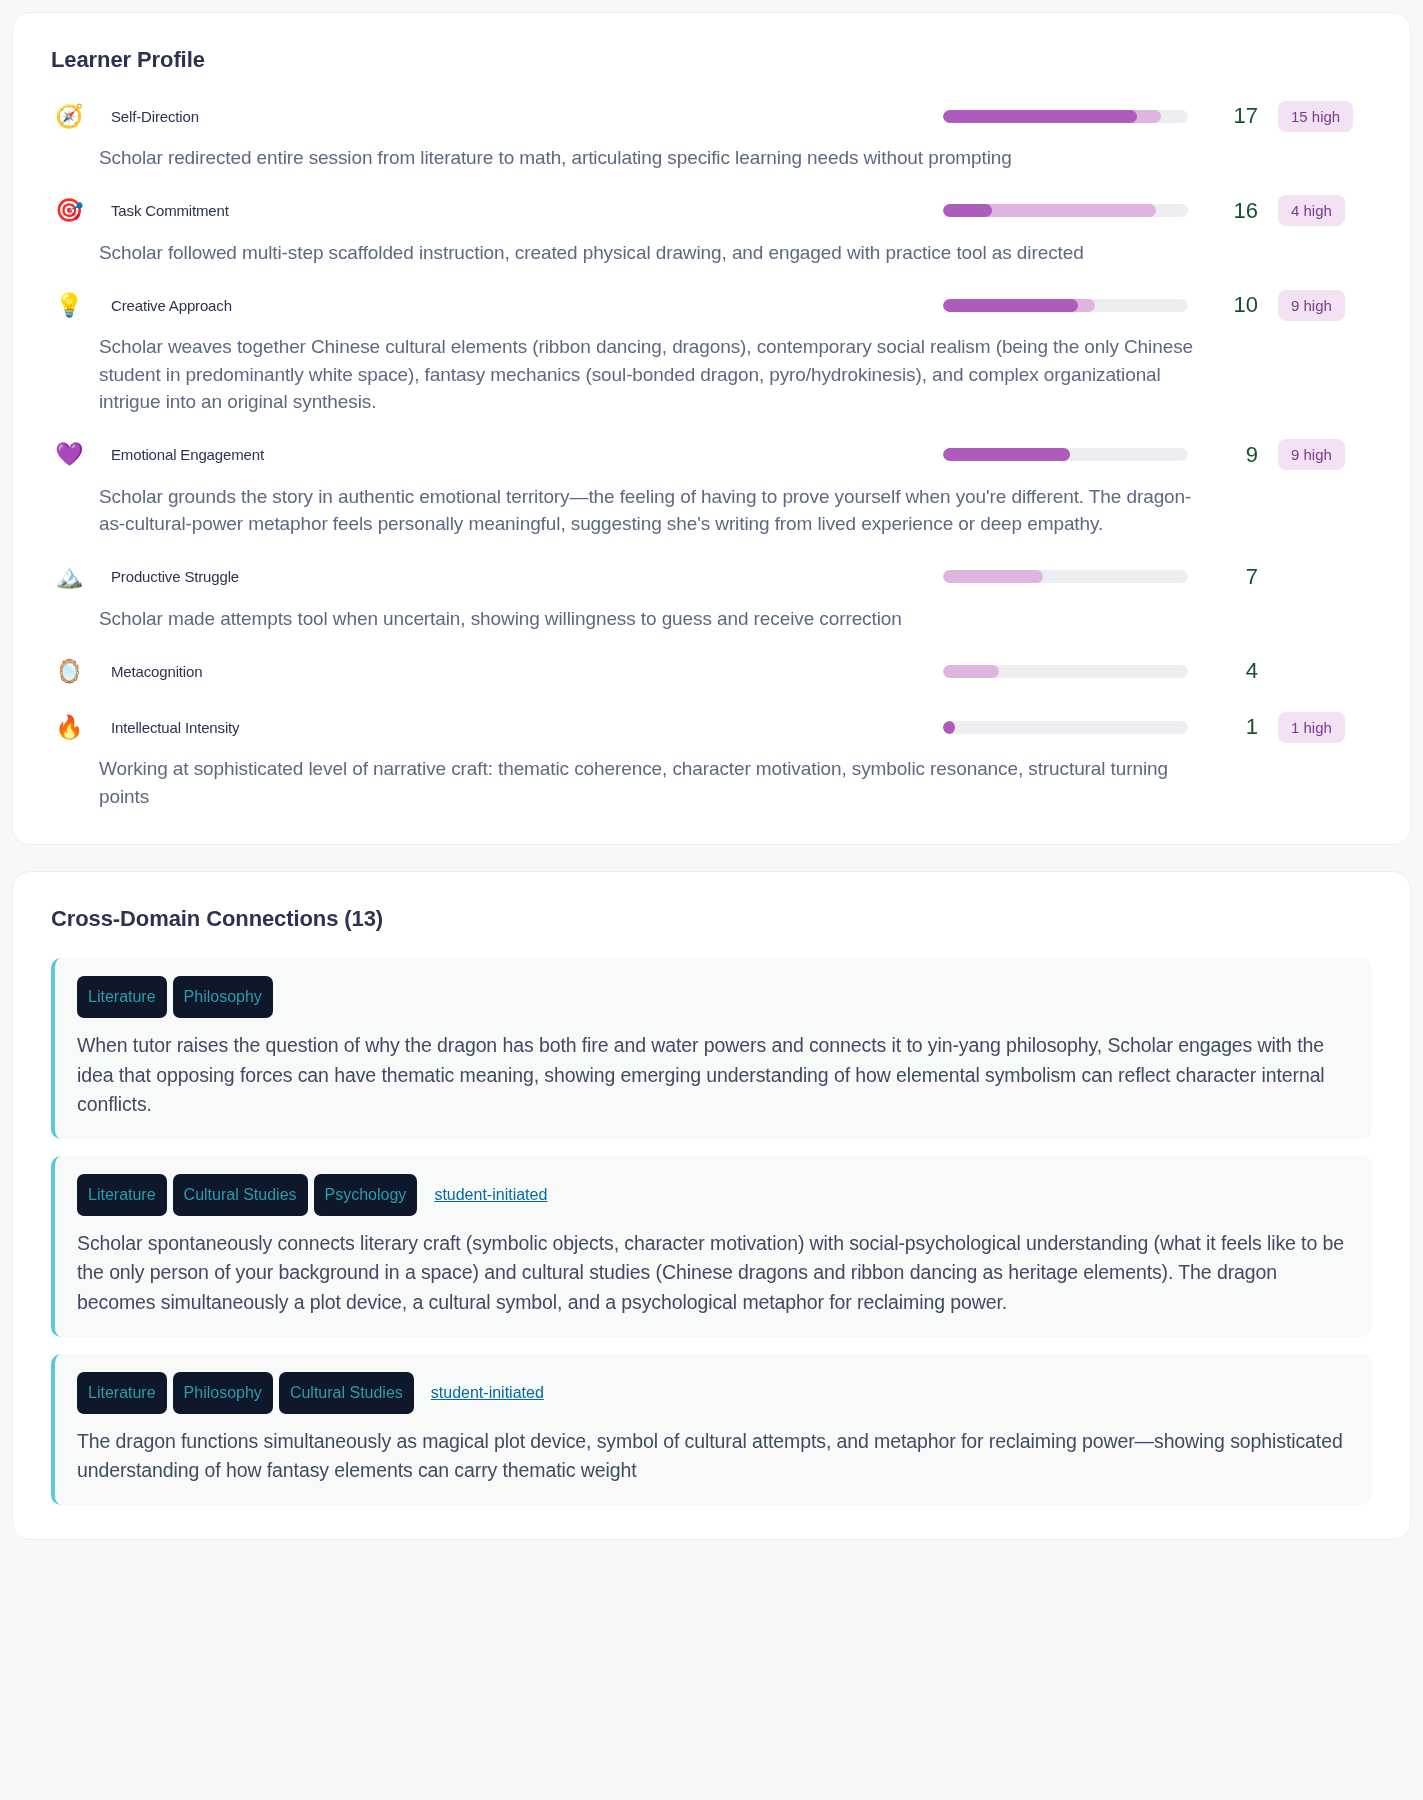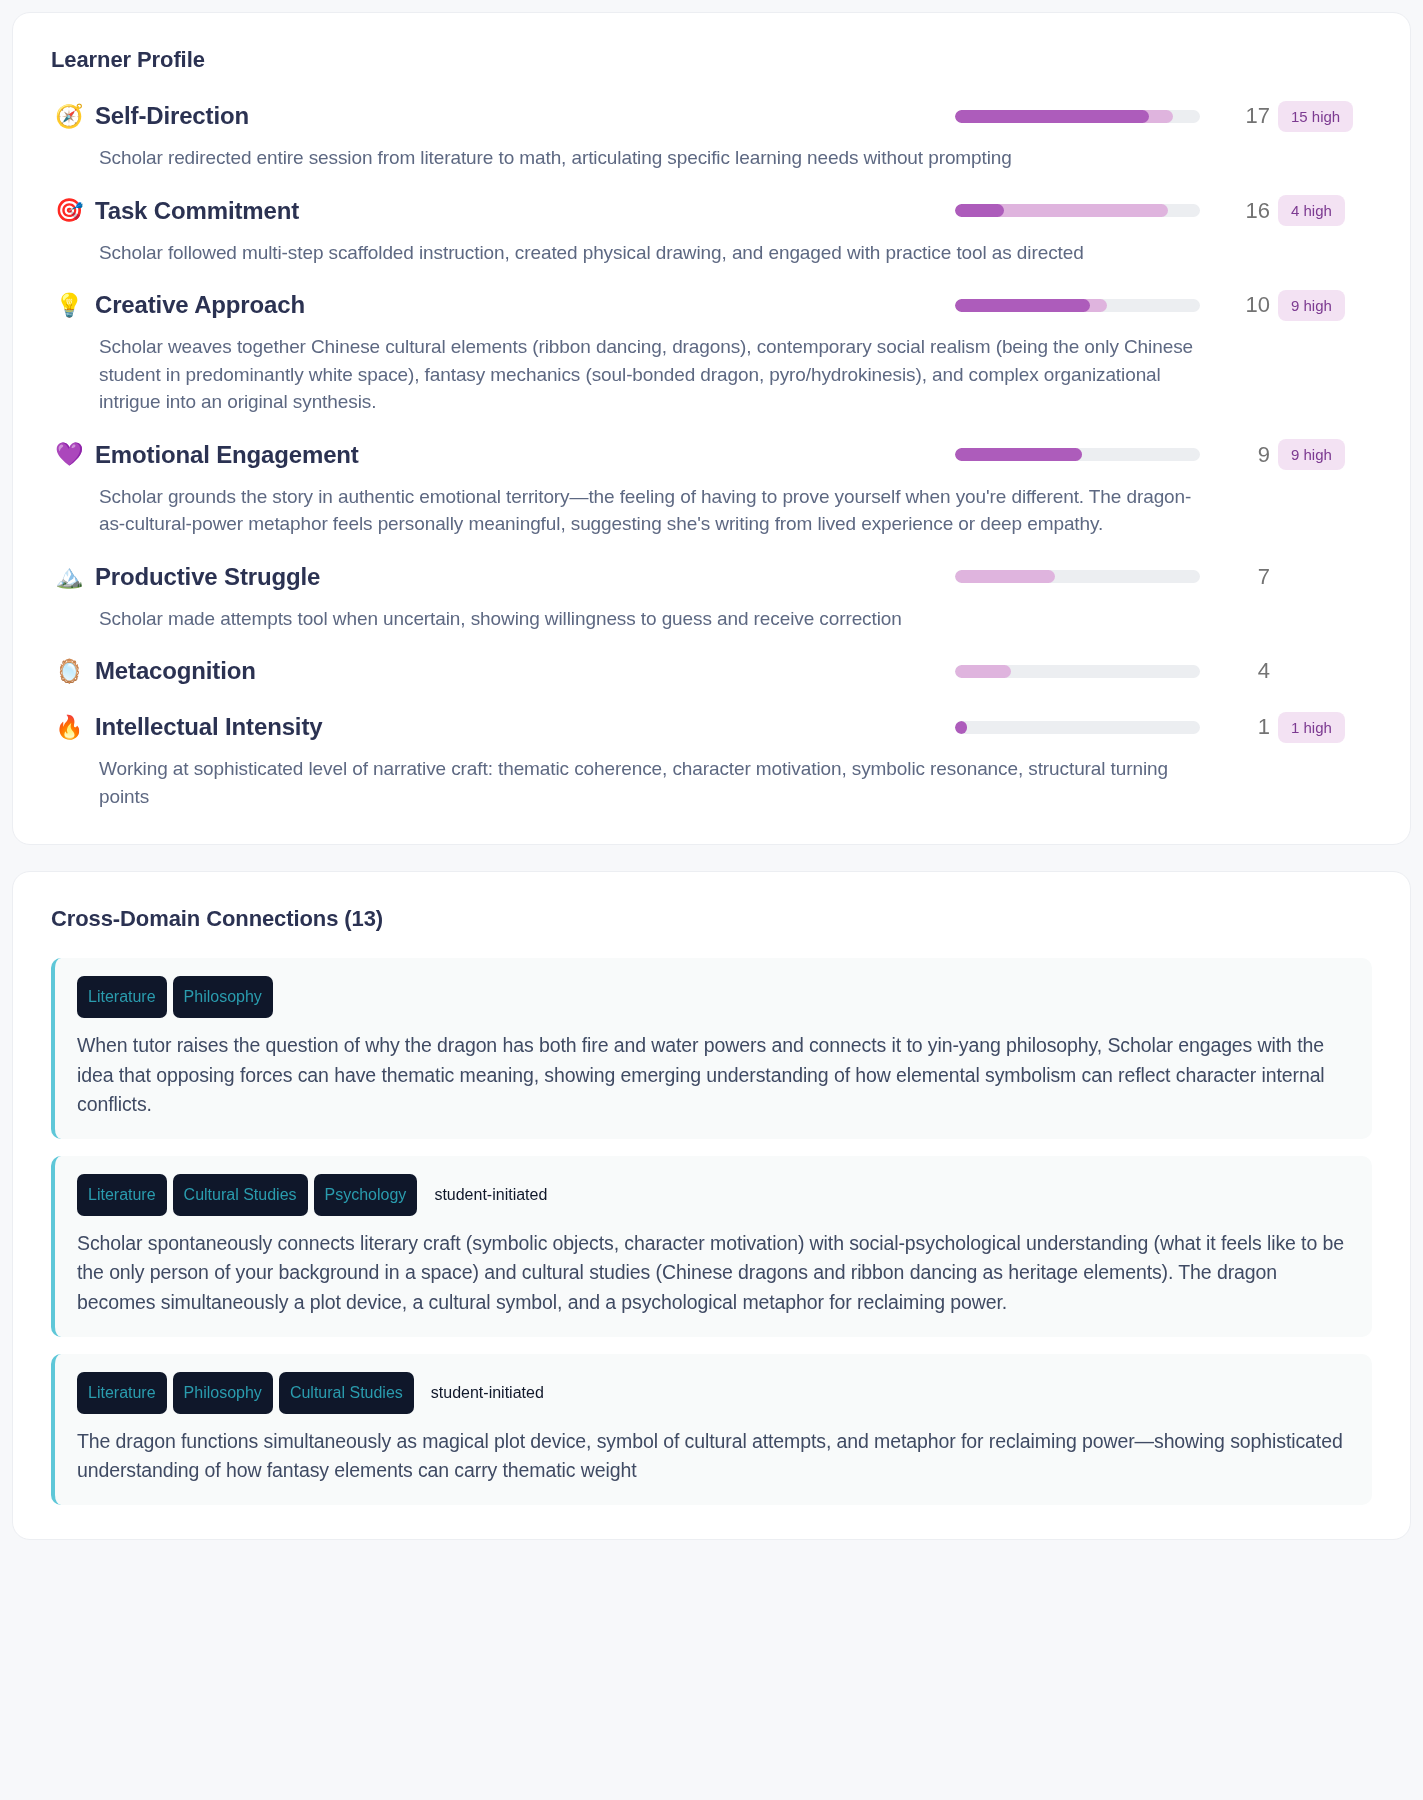--- a/index.html
+++ b/index.html
@@ -49,26 +49,27 @@
   .metric-icon {
     width: 44px;
     flex: 0 0 44px;
     font-size: 23px;
     line-height: 1;
     text-align: left;
     padding-left: 4px;
   }
 
   .metric-name {
-    font-size: 24px;
-    font-weight: 700;
+    font-size: 15px;
+    font-weight: 400;
     color: #2b3252;
     letter-spacing: -0.15px;
     flex: 1 1 auto;
     white-space: nowrap;
+    margin-left: 16px;
   }
 
   .bar-wrap {
     flex: 0 0 245px;
     width: 245px;
     height: 13px;
     background: #eceef1;
     border-radius: 999px;
     position: relative;
     overflow: hidden;
@@ -87,23 +88,23 @@
     left: 0; top: 0; bottom: 0;
     background: #ad5cbb;
     border-radius: 999px;
   }
 
   .metric-value {
     flex: 0 0 44px;
     width: 44px;
     text-align: right;
     font-size: 22px;
-    color: #737373;
+    color: #14532d;
     font-weight: 400;
-    margin-right: 8px;
+    margin-right: 20px;
   }
 
   .metric-badge-slot {
     flex: 0 0 94px;
     width: 94px;
     display: flex;
     justify-content: flex-start;
   }
 
   .badge {
@@ -149,22 +150,23 @@
     font-size: 16px;
     color: #2a9cae;
     background: #0f172a;
     border-radius: 7px;
     padding: 12px 11px;
     white-space: nowrap;
   }
 
   .tag.plain {
     background: transparent;
-    color: #0f172a;
+    color: #0369a1;
     padding: 5px 11px;
+    text-decoration: underline;
   }
 
   .conn-text {
     font-size: 19.5px;
     line-height: 1.5;
     color: #3f4a63;
     letter-spacing: -0.1px;
   }
 </style>
 </head>

